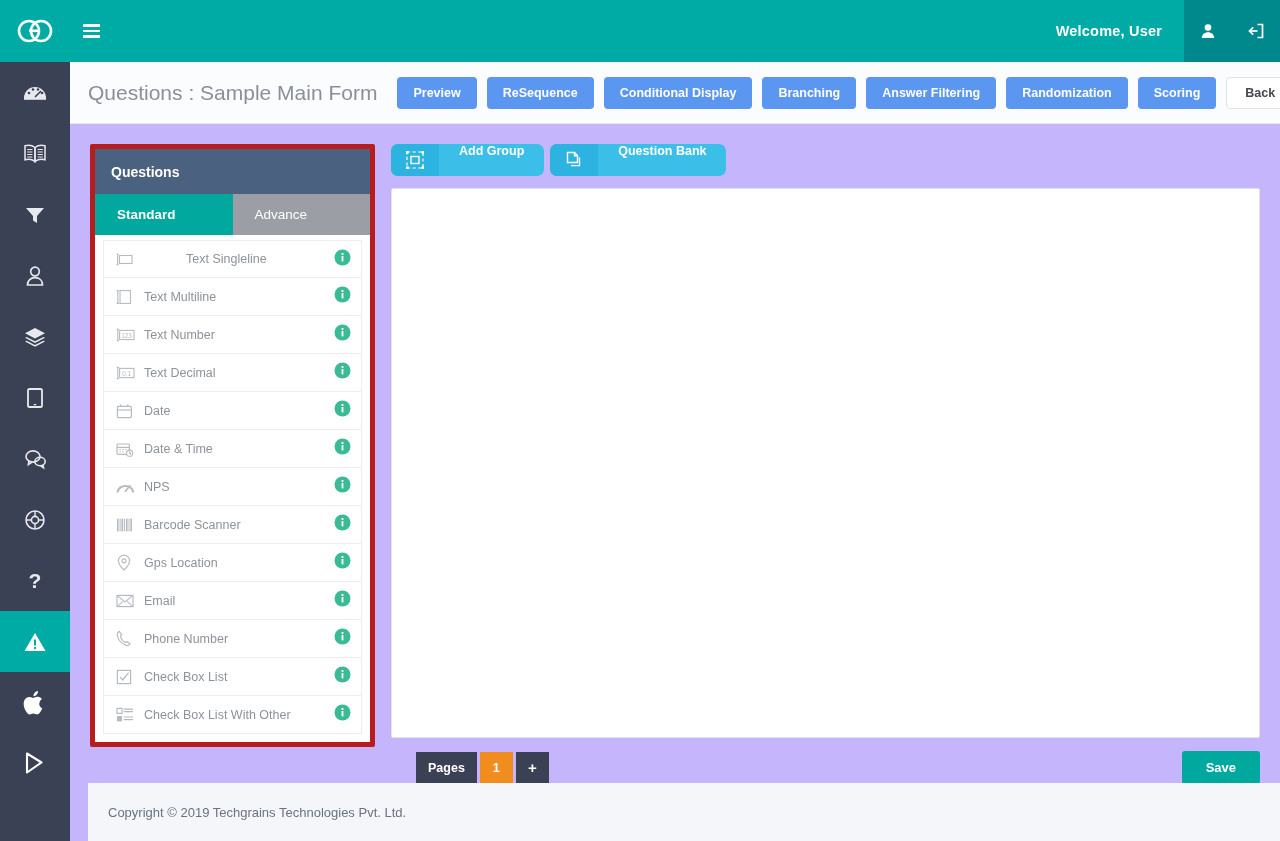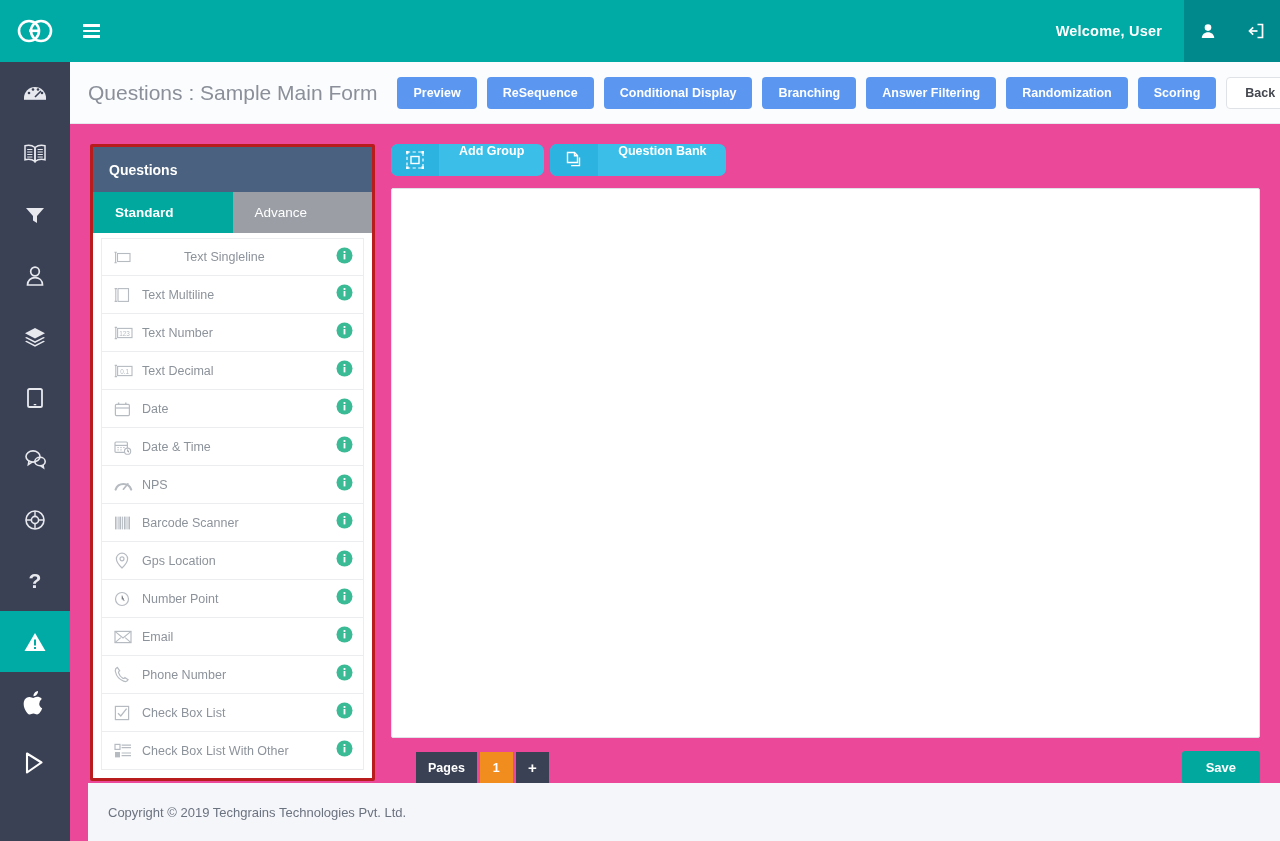--- a/index.html
+++ b/index.html
@@ -42,21 +42,21 @@
   }
   .nav-item {
     width: 70px; height: 61px; display: flex; align-items: center; justify-content: center;
     cursor: pointer;
   }
   .nav-item.active { background: #00aba6; }
   .nav-item svg { display:block; }
   
   .page {
     position: absolute; top: 62px; left: 70px; width: 1210px; height: 779px;
-    background: #ec4899;
+    background: #c4b5fd;
   }
   .page-header {
     height: 62px; background: #fbfcfd; border-bottom: 1px solid #e6eaee;
     display: flex; align-items: center; padding: 0 20px 0 18px;
   }
   .page-title {
     font-size: 21px; color: #8a8f99; font-weight: 400; white-space: nowrap;
   }
   .hdr-btns { display: flex; align-items: center; gap: 10px; margin-left: 20px; }
   .btn-blue {
@@ -68,21 +68,21 @@
     background: #fff; color: #44474f; border: 1px solid #dfe3e8; border-radius: 4px;
     font-size: 12.5px; font-weight: 600; padding: 0 18px; height: 32px;
     cursor: pointer; font-family: "Liberation Sans", sans-serif;
   }
   .content {
     display: flex; padding: 20px 20px 0 20px; gap: 16px; height: 717px;
     align-items: flex-start;
   }
   
   .qpanel {
-    width: 285px; background: #fff; border: 3px solid #b91c1c;
+    width: 285px; background: #fff; border: 5px solid #b91c1c;
     border-radius: 2px; overflow: hidden; flex: none;
   }
   .qpanel-head {
     background: #4a617f; color: #fff; font-size: 14px; font-weight: 700;
     height: 45px; display: flex; align-items: center; padding-left: 16px;
   }
   .qtabs { display: flex; height: 41px; }
   .qtab {
     flex: 1; display: flex; align-items: center; padding-left: 22px;
     font-size: 13.5px; color: #fff; cursor: pointer;
@@ -429,34 +429,20 @@
               </svg></span>
           </div>
           <div class="qrow">
             <span class="qrow-icon">
               <svg width="16" height="17" viewBox="0 0 16 17">
                 <path d="M8 1.2c-3.1 0-5.6 2.5-5.6 5.6 0 4 5.6 9.2 5.6 9.2s5.6-5.2 5.6-9.2c0-3.1-2.5-5.6-5.6-5.6Z" fill="none" stroke="#b6bbc2" stroke-width="1.2"></path>
                 <circle cx="8" cy="6.8" r="2" fill="none" stroke="#b6bbc2" stroke-width="1.2"></circle>
               </svg>
             </span>
             <span class="qrow-label">Gps Location</span>
-            <span class="info-ico"><svg width="17" height="17" viewBox="0 0 17 17">
-                <circle cx="8.5" cy="8.5" r="8" fill="#3bbb95"></circle>
-                <rect x="7.6" y="7" width="1.8" height="5.4" fill="#fff"></rect>
-                <rect x="7.6" y="4" width="1.8" height="2" fill="#fff"></rect>
-              </svg></span>
-          </div>
-          <div class="qrow">
-            <span class="qrow-icon">
-              <svg width="16" height="16" viewBox="0 0 16 16">
-                <circle cx="8" cy="8" r="6.5" fill="none" stroke="#b6bbc2" stroke-width="1.2"></circle>
-                <path d="M8 4.4V8l2.4 1.8" stroke="#b6bbc2" stroke-width="1.2"></path>
-              </svg>
-            </span>
-            <span class="qrow-label">Number Point</span>
             <span class="info-ico"><svg width="17" height="17" viewBox="0 0 17 17">
                 <circle cx="8.5" cy="8.5" r="8" fill="#3bbb95"></circle>
                 <rect x="7.6" y="7" width="1.8" height="5.4" fill="#fff"></rect>
                 <rect x="7.6" y="4" width="1.8" height="2" fill="#fff"></rect>
               </svg></span>
           </div>
           <div class="qrow">
             <span class="qrow-icon">
               <svg width="18" height="14" viewBox="0 0 18 14">
                 <rect x="1" y="1.4" width="16" height="11.2" fill="none" stroke="#b6bbc2" stroke-width="1.2"></rect>

